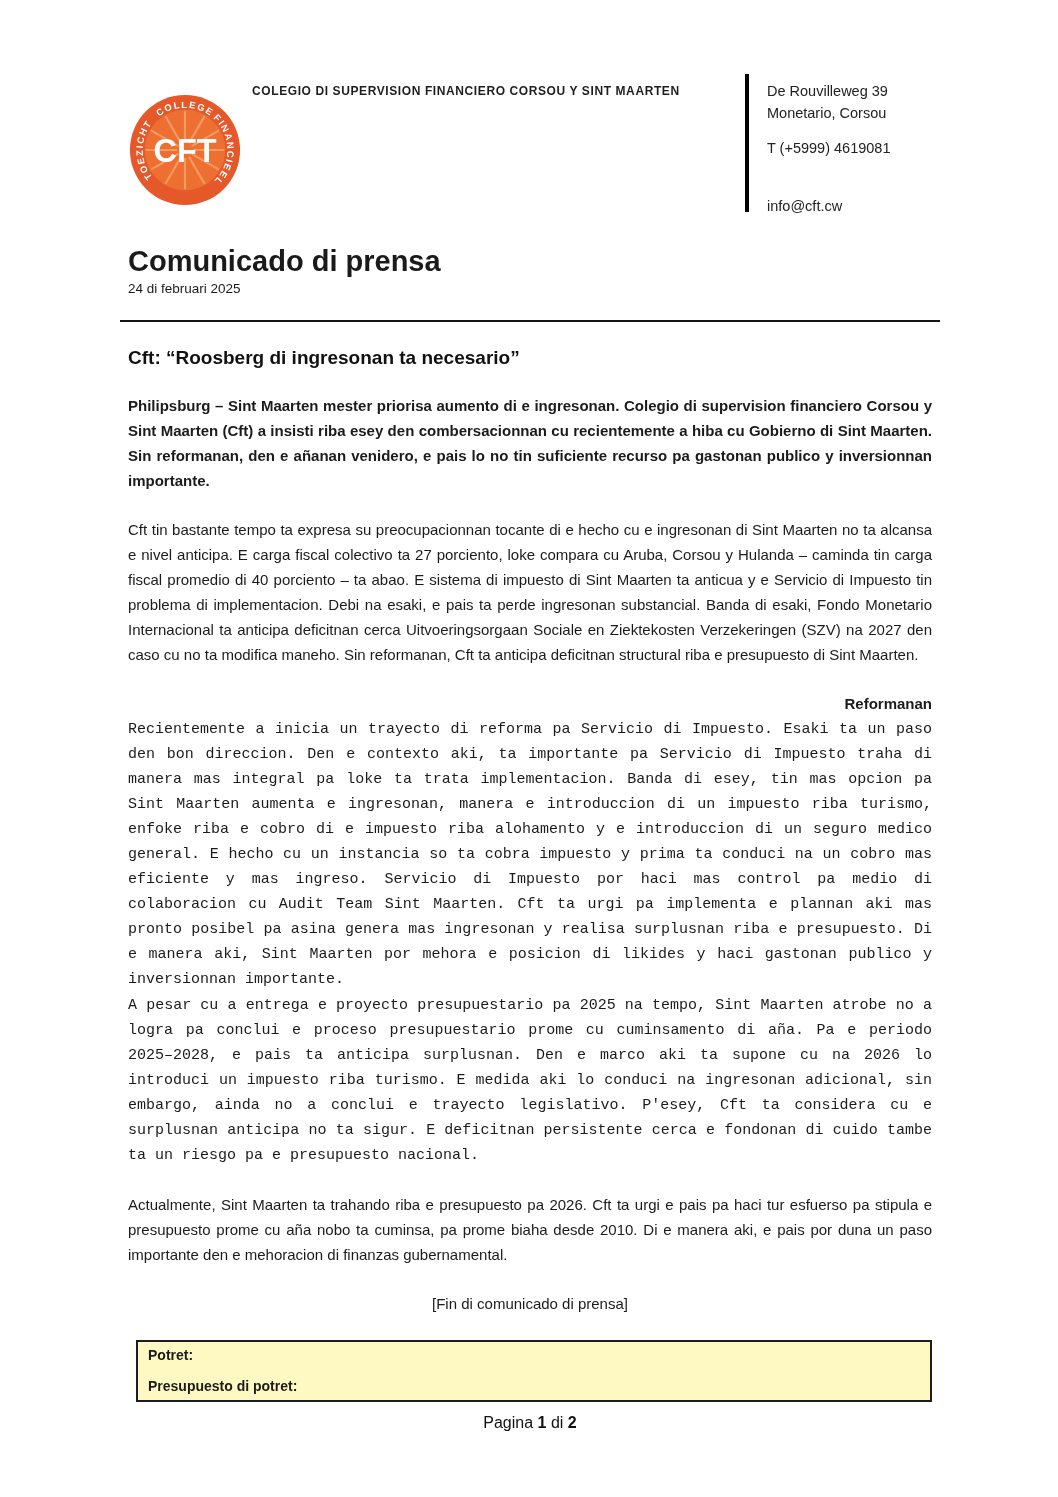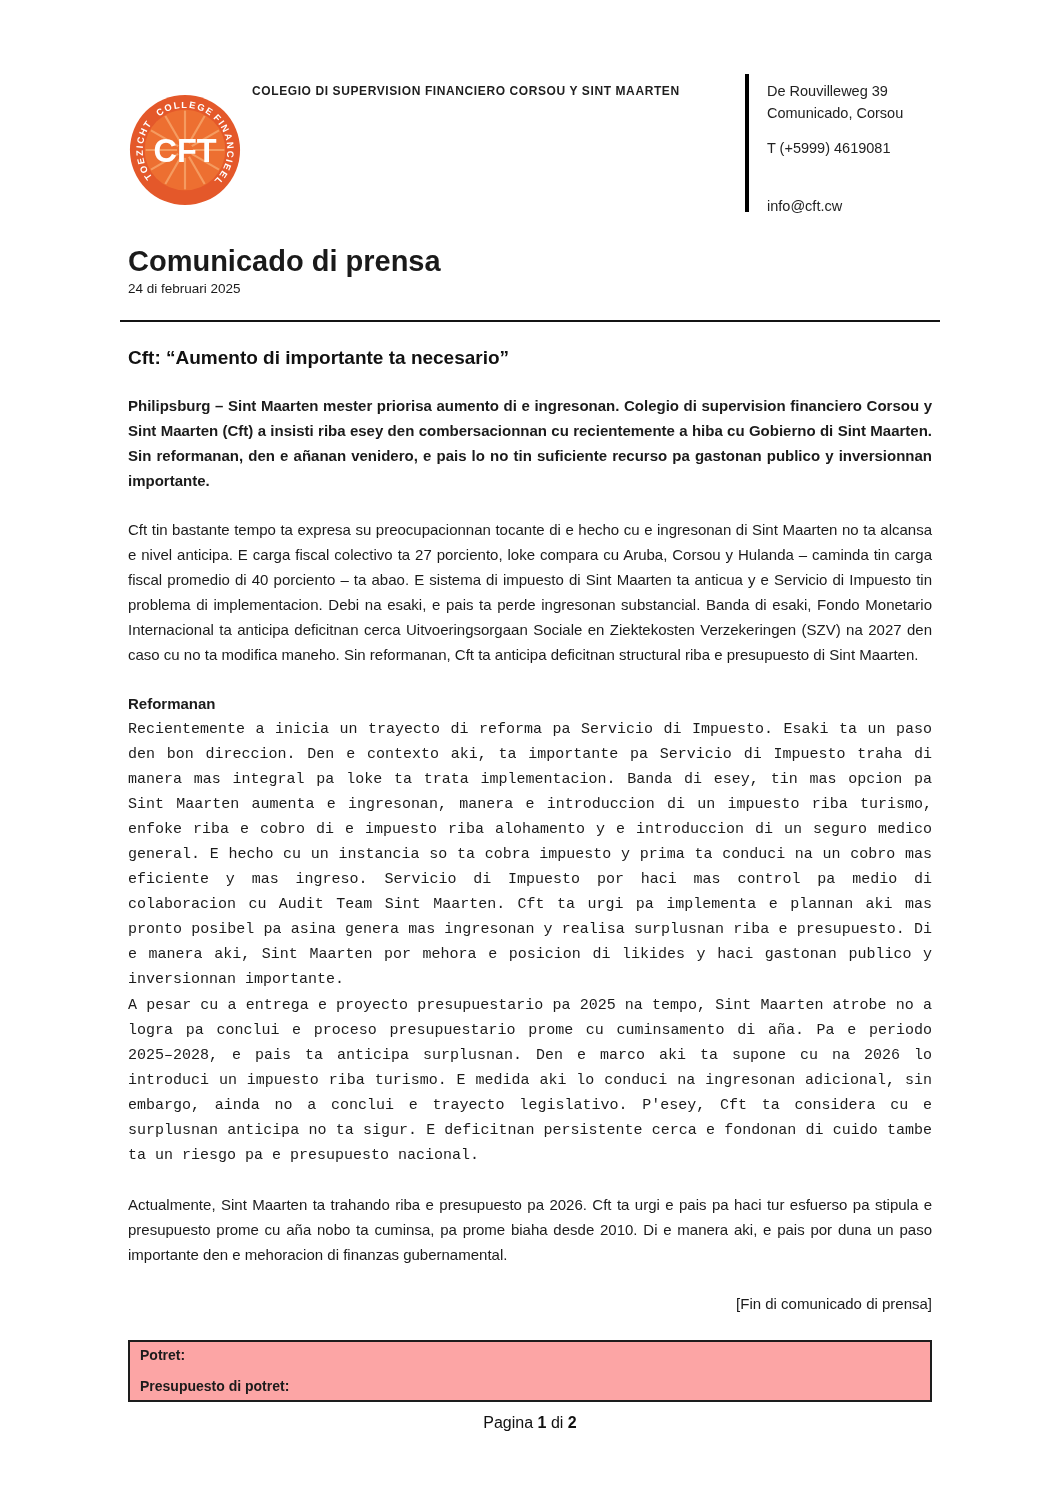--- a/index.html
+++ b/index.html
@@ -31,23 +31,23 @@
   .doc-title { font-size:29px; line-height:34px; font-weight:700; color:#1a1a1a; }
   .doc-date {
     font-size:13.5px; margin-top:3px; padding-bottom:24px;
     border-bottom:2px solid #141414;
     margin-left:-8px; padding-left:8px; margin-right:-8px; padding-right:8px;
   }
   .headline { margin-top:25px; font-size:19px; font-weight:bold; color:#111; }
 
   .body-text p { margin:24px 0 0 0; font-size:15px; line-height:25px; text-align:justify; }
   .body-text p.lead { font-weight:bold; }
-  .body-text p.sec-heading { font-weight:bold; text-align:left; }
+  .body-text p.sec-heading { font-weight:bold; text-align:right; }
   .body-text p.after-heading { margin-top:1px;font-family:Liberation Mono, monospace; }
-  .body-text p.closing { text-align:right; }
+  .body-text p.closing { text-align:center; }
 
   
   .photo-box {
     margin-top:24px;
     border:2px solid #1d1d1d;
     background:#FAC090;
     padding:4px 10px 5px 10px;
     font-size:14px; line-height:18px;
   }
   .photo-box .bold { font-weight:bold; }
@@ -97,46 +97,46 @@
       </g>
       <text x="60" y="72" text-anchor="middle" font-family="Liberation Sans, sans-serif" font-size="33" font-weight="bold" fill="#FFFFFF">CFT</text>
     </svg>
 
     <div class="org-name">COLEGIO DI SUPERVISION FINANCIERO CORSOU Y SINT MAARTEN</div>
 
     <div class="vline"></div>
 
     <div class="contact">
       <div>De Rouvilleweg 39</div>
-      <div>Comunicado, Corsou</div>
+      <div>Monetario, Corsou</div>
       <div class="phone">T (+5999) 4619081</div>
       <div class="email">info@cft.cw</div>
     </div>
   </div>
 
   <div class="main">
     <div class="doc-title">Comunicado di prensa</div>
     <div class="doc-date">24 di februari 2025</div>
 
-    <div class="headline">Cft: “Aumento di importante ta necesario”</div>
+    <div class="headline">Cft: “Roosberg di ingresonan ta necesario”</div>
 
     <div class="body-text">
       <p class="lead">Philipsburg – Sint Maarten mester priorisa aumento di e ingresonan. Colegio di supervision financiero Corsou y Sint Maarten (Cft) a insisti riba esey den combersacionnan cu recientemente a hiba cu Gobierno di Sint Maarten. Sin reformanan, den e añanan venidero, e pais lo no tin suficiente recurso pa gastonan publico y inversionnan importante.</p>
       <p>Cft tin bastante tempo ta expresa su preocupacionnan tocante di e hecho cu e ingresonan di Sint Maarten no ta alcansa e nivel anticipa. E carga fiscal colectivo ta 27 porciento, loke compara cu Aruba, Corsou y Hulanda – caminda tin carga fiscal promedio di 40 porciento – ta abao. E sistema di impuesto di Sint Maarten ta anticua y e Servicio di Impuesto tin problema di implementacion. Debi na esaki, e pais ta perde ingresonan substancial. Banda di esaki, Fondo Monetario Internacional ta anticipa deficitnan cerca Uitvoeringsorgaan Sociale en Ziektekosten Verzekeringen (SZV) na 2027 den caso cu no ta modifica maneho. Sin reformanan, Cft ta anticipa deficitnan structural riba e presupuesto di Sint Maarten.</p>
 
       <p class="sec-heading">Reformanan</p>
       <p class="after-heading">Recientemente a inicia un trayecto di reforma pa Servicio di Impuesto. Esaki ta un paso den bon direccion. Den e contexto aki, ta importante pa Servicio di Impuesto traha di manera mas integral pa loke ta trata implementacion. Banda di esey, tin mas opcion pa Sint Maarten aumenta e ingresonan, manera e introduccion di un impuesto riba turismo, enfoke riba e cobro di e impuesto riba alohamento y e introduccion di un seguro medico general. E hecho cu un instancia so ta cobra impuesto y prima ta conduci na un cobro mas eficiente y mas ingreso. Servicio di Impuesto por haci mas control pa medio di colaboracion cu Audit Team Sint Maarten. Cft ta urgi pa implementa e plannan aki mas pronto posibel pa asina genera mas ingresonan y realisa surplusnan riba e presupuesto. Di e manera aki, Sint Maarten por mehora e posicion di likides y haci gastonan publico y inversionnan importante.</p>
 
       <p class="after-heading">A pesar cu a entrega e proyecto presupuestario pa 2025 na tempo, Sint Maarten atrobe no a logra pa conclui e proceso presupuestario prome cu cuminsamento di aña. Pa e periodo 2025–2028, e pais ta anticipa surplusnan. Den e marco aki ta supone cu na 2026 lo introduci un impuesto riba turismo. E medida aki lo conduci na ingresonan adicional, sin embargo, ainda no a conclui e trayecto legislativo. P'esey, Cft ta considera cu e surplusnan anticipa no ta sigur. E deficitnan persistente cerca e fondonan di cuido tambe ta un riesgo pa e presupuesto nacional.</p>
       <p>Actualmente, Sint Maarten ta trahando riba e presupuesto pa 2026. Cft ta urgi e pais pa haci tur esfuerso pa stipula e presupuesto prome cu aña nobo ta cuminsa, pa prome biaha desde 2010. Di e manera aki, e pais por duna un paso importante den e mehoracion di finanzas gubernamental.</p>
 
       <p class="closing">[Fin di comunicado di prensa]</p>
     </div>
 
-    <div class="photo-box" style="background: #fca5a5; border-color: rgb(29, 29, 29);">
+    <div class="photo-box" style="background: #fef9c3; border-color: rgb(29, 29, 29); margin-left: 8px;">
       <div class="bold">Potret:</div>
       <div class="spacer"></div>
       <div class="bold">Presupuesto di potret:</div>
     </div>
 
     <div class="page-footer">
       <span>Pagina</span>
       <b>1</b>
       <span>di</span>
       <b>2</b>

